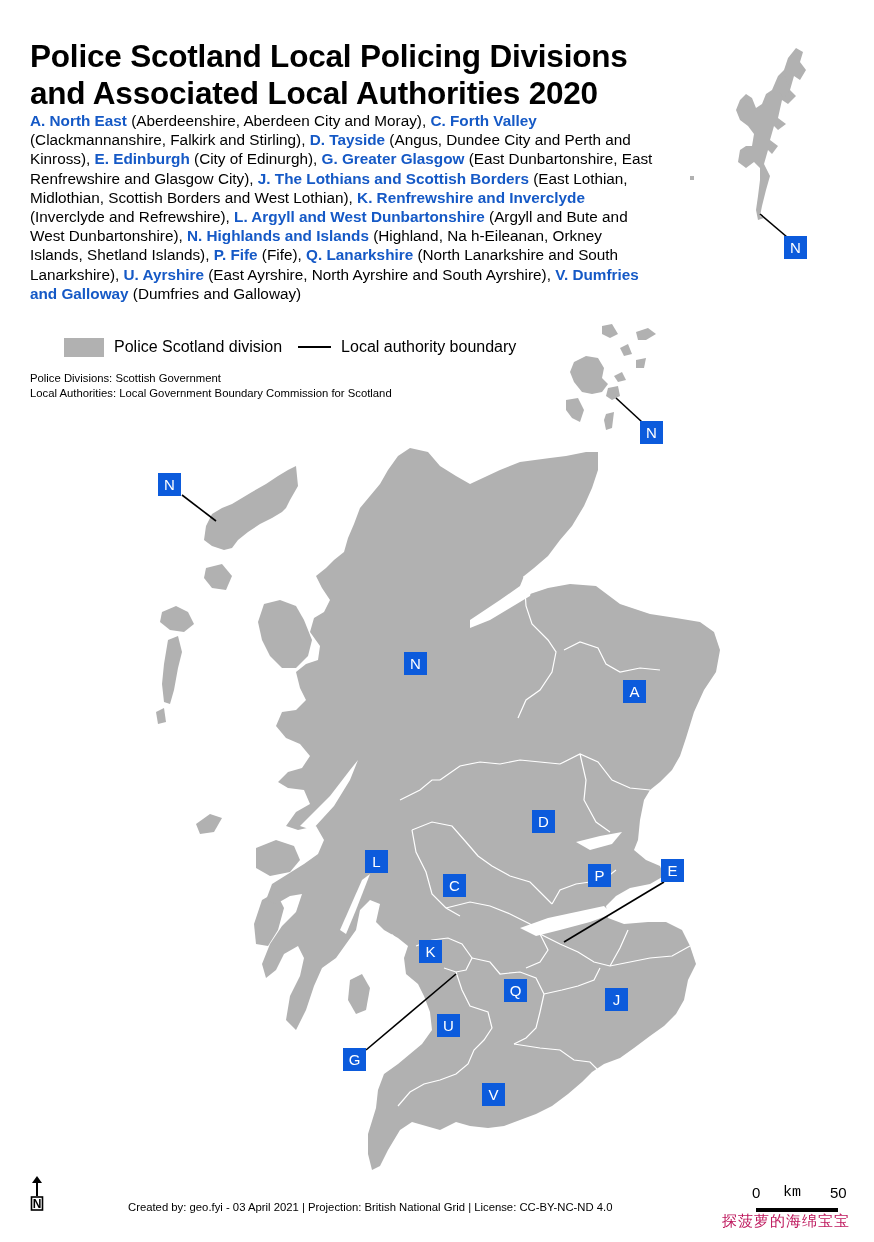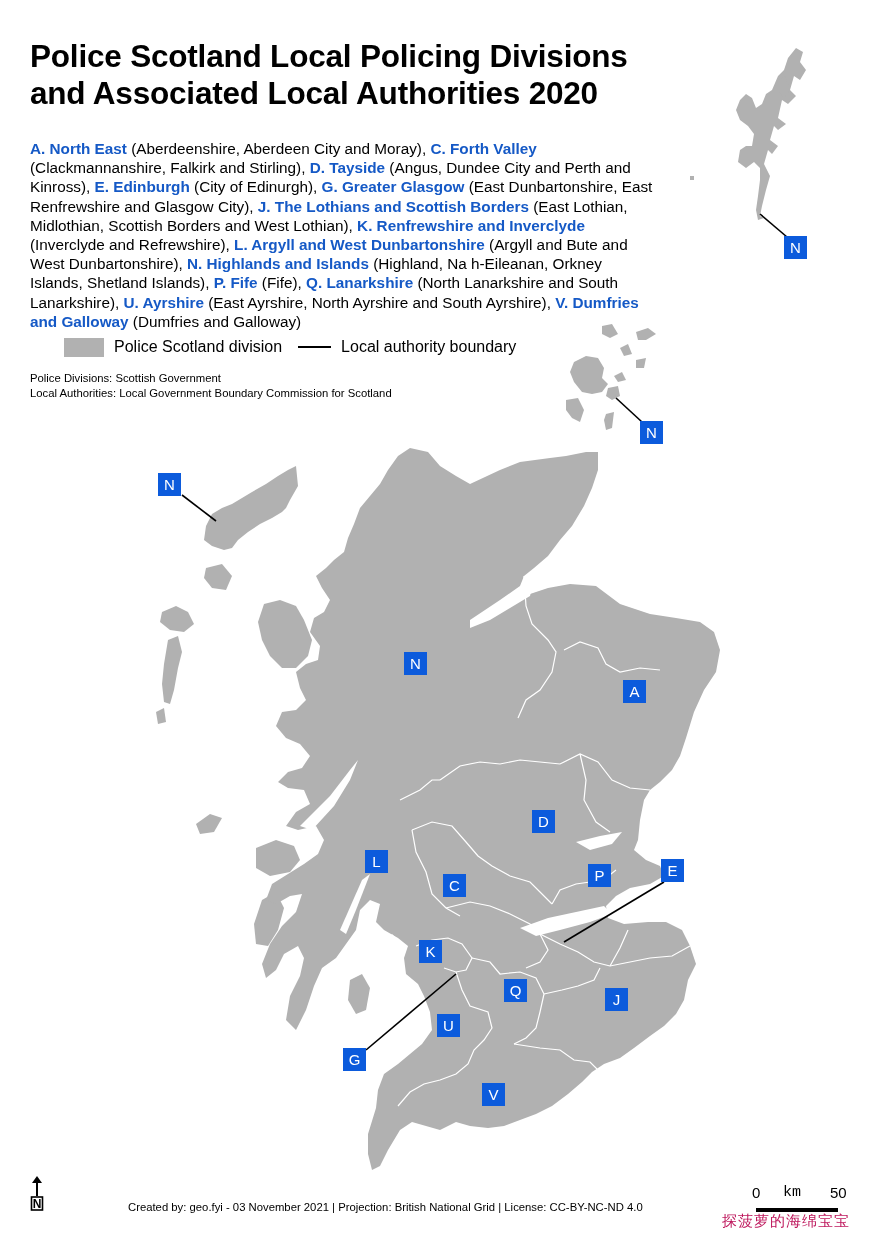--- a/index.html
+++ b/index.html
@@ -1,18 +1,18 @@
 <!DOCTYPE html>
 <html><head>
   <meta charset="utf-8">
   <style>
     html, body { margin: 0; padding: 0; background: #ffffff; }
     body { width: 874px; height: 1242px; position: relative; overflow: hidden; font-family: "Liberation Sans", sans-serif; color: #000; }
     .title { position: absolute; left: 30px; top: 30px; width: 680px; font-weight: bold; font-size: 31.5px; line-height: 37px; letter-spacing: -0.2px; margin-top: 8px; }
-    .desc { position: absolute; left: 30px; top: 111px; width: 625px; font-size: 15.3px; line-height: 19.2px; margin-top: 28px; }
+    .desc { position: absolute; left: 30px; top: 111px; width: 625px; font-size: 15.3px; line-height: 19.2px; }
     .desc .div-name { color: #1559c6; font-weight: bold; }
     .legend { position: absolute; left: 30px; top: 337px; height: 20px; display: flex; align-items: center; font-size: 16px; margin-left: 34px; }
     .legend .swatch { width: 40px; height: 19px; background: #b1b1b1; margin-right: 10px; }
     .legend .line-sym { width: 33px; height: 2px; background: #000; margin: 0 10px 0 16px; }
     .sources { position: absolute; left: 30px; top: 371px; font-size: 11.3px; line-height: 14.5px; }
     .map { position: absolute; left: 0; top: 0; width: 874px; height: 1242px; }
     .label-box { position: absolute; width: 23px; height: 23px; background: #0c5bdc; color: #fff; font-size: 15px; line-height: 23px; text-align: center; }
     .footer { position: absolute; left: 128px; top: 1201px; font-size: 11.3px; }
     .north-arrow { position: absolute; left: 29px; top: 1176px; width: 16px; height: 36px; }
     .scale { position: absolute; left: 750px; top: 1184px; width: 100px; height: 30px; }
@@ -130,21 +130,21 @@
 <div class="label-box" style="left:343px;top:1048px;">G</div>
 <div class="label-box" style="left:482px;top:1083px;">V</div>
 
 <svg class="north-arrow" viewBox="0 0 16 36" xmlns="http://www.w3.org/2000/svg">
   <polygon points="8,0 3,7 13,7" fill="#000"></polygon>
   <rect x="7" y="6" width="2" height="14" fill="#000"></rect>
   <rect x="2.5" y="21" width="11" height="13" fill="#fff" stroke="#000" stroke-width="1.6"></rect>
   <text x="8" y="32" font-size="12" font-weight="bold" text-anchor="middle" font-family="Liberation Sans, sans-serif">N</text>
 </svg>
 
-<div class="footer">Created by: geo.fyi - 03 November 2021 | Projection: British National Grid | License: CC-BY-NC-ND 4.0</div>
+<div class="footer">Created by: geo.fyi - 03 April 2021 | Projection: British National Grid | License: CC-BY-NC-ND 4.0</div>
 
 <div class="scale">
   <div class="labels">
     <span style="left:2px;">0</span>
     <span style="left:33px;font-family:Liberation Mono, monospace;">km</span>
     <span style="left:80px;">50</span>
   </div>
   <div class="bar"></div>
 </div>
 

